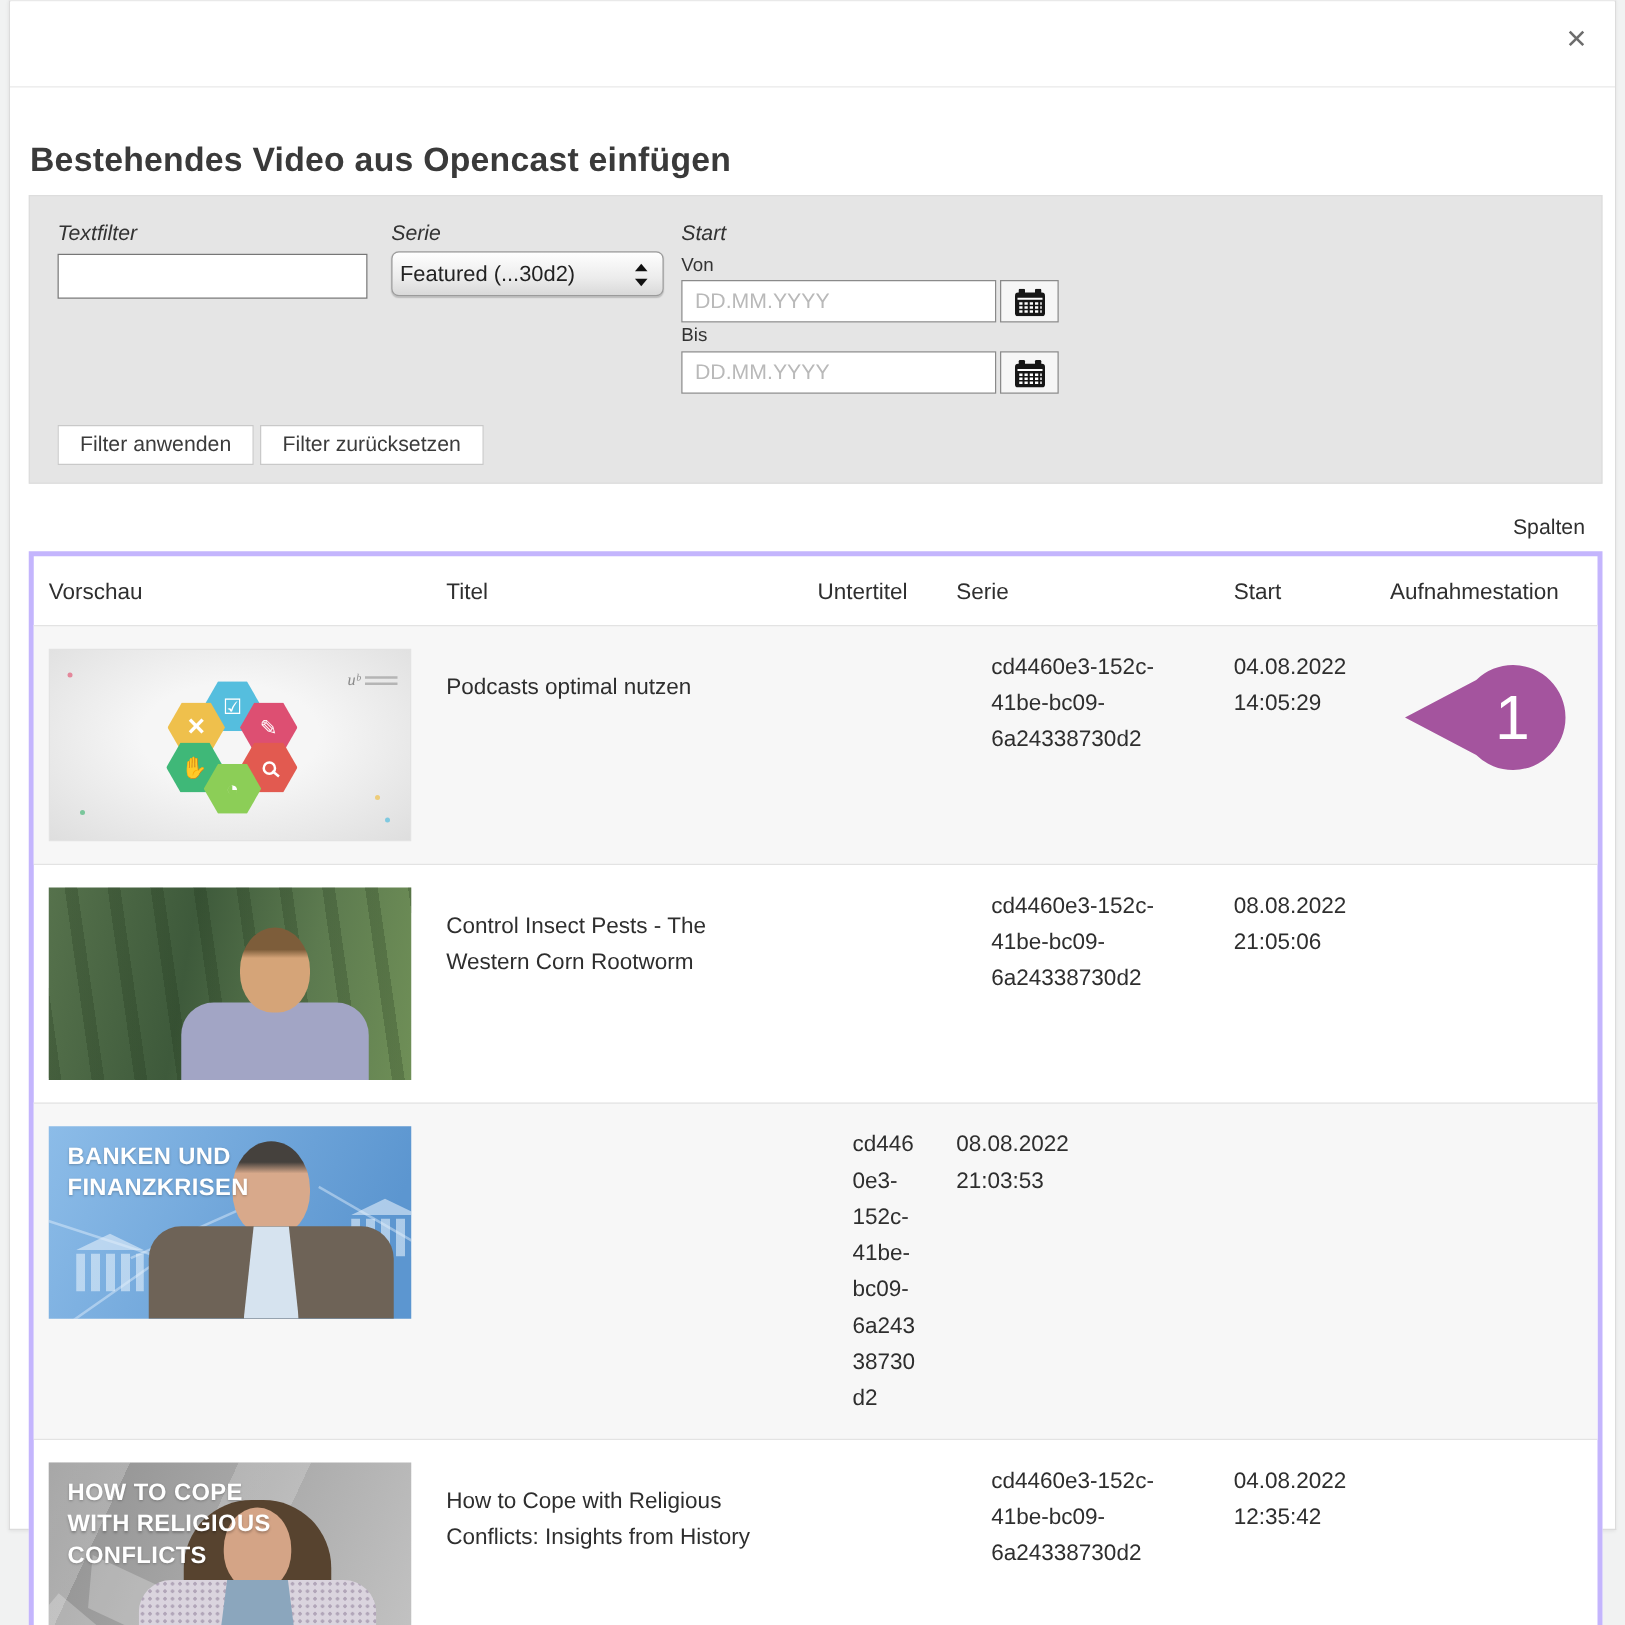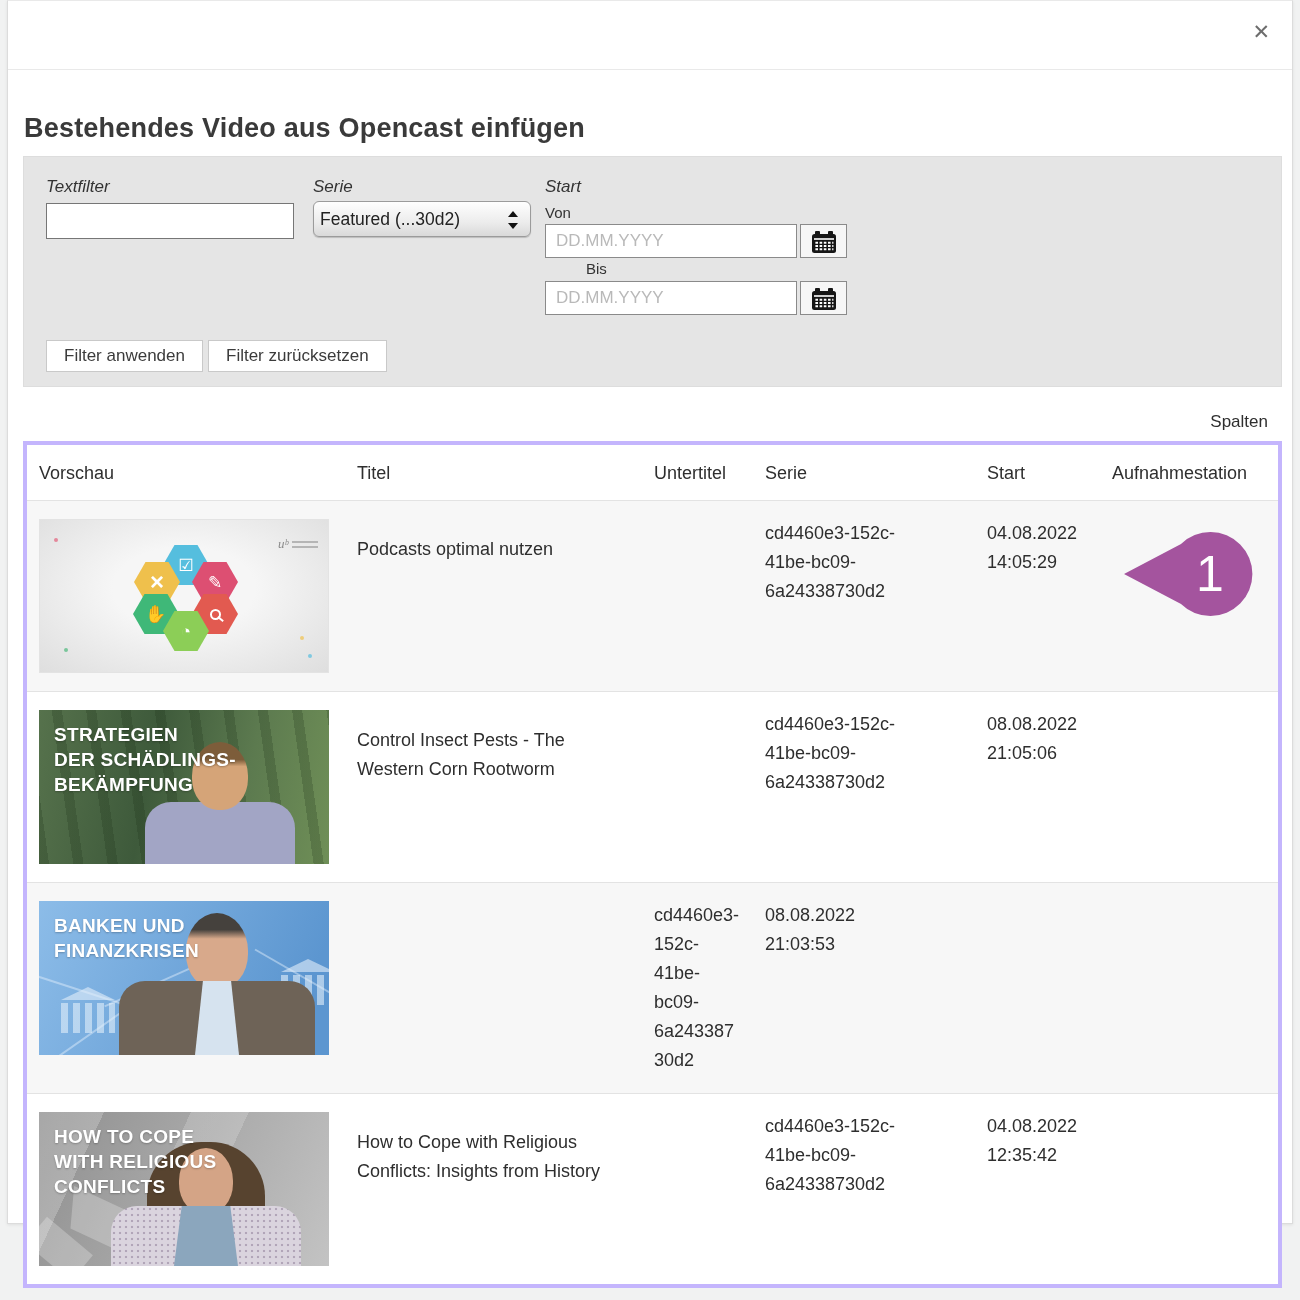--- a/index.html
+++ b/index.html
@@ -29,21 +29,21 @@
   .filter-panel {
     position:absolute; left:15px; top:155px; width:1259px; height:231px;
     border:1px solid #ddd; background:#e5e5e5;
   }
   .f-label { position:absolute; font-size:17px; font-style:italic; color:#333; }
   .lbl-textfilter { left:22px; top:20px; }
   .lbl-serie      { left:289px; top:20px; }
   .lbl-start      { left:521px; top:20px; }
   .sub-label { position:absolute; font-size:15px; color:#333; }
   .lbl-von { left:521px; top:47px; }
-  .lbl-bis { left:521px; top:103px;margin-left:41px; }
+  .lbl-bis { left:521px; top:103px; }
   .text-input {
     position:absolute; left:22px; top:46px; width:248px; height:36px;
     border:1px solid #767676; background:#fff; font-size:17px; padding:0 10px;
     font-family:inherit;
   }
   .select-box {
     position:absolute; left:289px; top:44px; width:218px; height:36px;
     border:1px solid #9b9b9b; border-radius:6px;
     background:linear-gradient(#fefefe, #ececec 60%, #d9d9d9);
     box-shadow:0 1px 1px rgba(0,0,0,.18);
@@ -94,21 +94,21 @@
   }
   .t-head .cell { padding:14px 12px 12px; font-size:18px; color:#2f2f2f; }
   .t-body .t-row { border-top:1px solid #e3e3e3; position:relative; }
   .t-body .t-row:nth-child(odd) { background:#f7f7f7; }
   .t-body .t-row:nth-child(1) { min-height:185px; }
   .t-body .t-row:nth-child(2) { min-height:180px; }
   .t-body .t-row:nth-child(3) { min-height:177px; }
   .t-body .t-row:nth-child(4) { min-height:180px; }
   .cell { padding:18px 12px; font-size:18px; line-height:29px; color:#2e2e2e; }
   .cell-titel .txt { display:block; max-width:250px;margin-top:16px; }
-  .cell-serie .txt { display:block; max-width:150px; word-break:break-word; }
+  .cell-serie .txt { display:block; max-width:150px; word-break:break-word;margin-left:28px; }
   .cell-start .txt { display:block; max-width:101px; }
   
   .thumb {
     position:relative; width:290px; height:154px; overflow:hidden;
     border:1px solid #e3e3e3; background:#ccc;
   }
   .thumb-label {
     position:absolute; left:15px; top:12px; z-index:5; color:#fff;
     font-weight:700; font-size:19px; line-height:25px; white-space:pre-line;
     text-shadow:0 1px 2px rgba(0,0,0,.25); letter-spacing:.3px;
@@ -318,23 +318,20 @@
           <svg width="134" height="84" viewBox="0 0 134 84">
             <path d="M0,42 L57,12 A42,42 0 1,1 57,72 Z" fill="#a4549e"></path>
           </svg>
           <span class="balloon-num">1</span>
         </div>
       </div>
 
       <div class="t-row">
         <div class="cell">
           <div class="thumb thumb-corn">
-            <span class="thumb-label">STRATEGIEN
-DER SCHÄDLINGS-
-BEKÄMPFUNG</span>
             <div class="person p2">
               <div class="p-head"></div>
               <div class="p-torso"></div>
             </div>
           </div>
         </div>
         <div class="cell cell-titel">
             <span class="txt">Control Insect Pests - The Western Corn Rootworm</span>
           </div>
         <div class="cell"><span></span></div>

